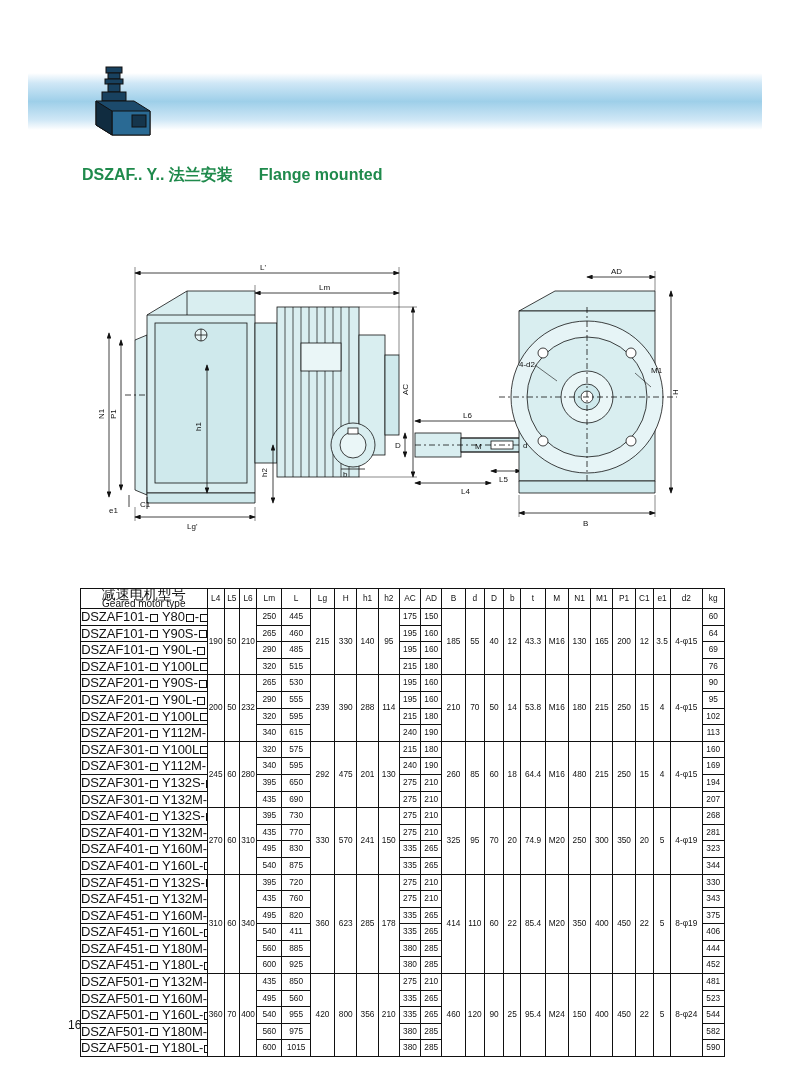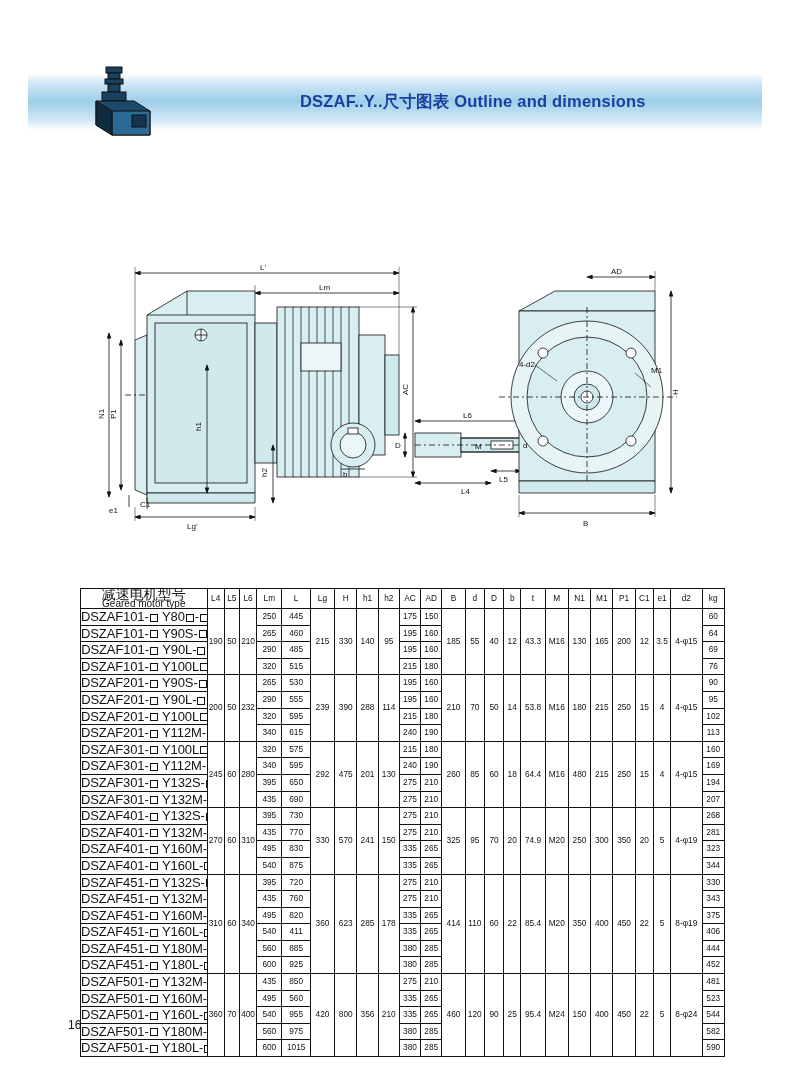--- a/index.html
+++ b/index.html
@@ -88,22 +88,24 @@
         <rect x="20" y="21" width="12" height="8"></rect>
         <rect x="14" y="29" width="24" height="9"></rect>
         <path d="M8 38 L46 38 L62 48 L62 72 L24 72 L8 62 Z" fill="#1c4a6b"></path>
         <path d="M24 48 L62 48 L62 72 L24 72 Z" fill="#2a6a94"></path>
         <rect x="44" y="52" width="14" height="12" fill="#15354c"></rect>
         <path d="M8 38 L24 48 L24 72 L8 62 Z" fill="#102c40"></path>
       </g>
     </svg>
   </div>
 
-  <div class="banner-title">DSZAF..Y..尺寸图表  Outline and dimensions</div>
-
+
+  <div class="subtitle">
+    <span class="cn">DSZAF.. Y.. 法兰安装</span><span class="en">Flange mounted</span>
+  </div>
 
   <div class="drawing">
     <svg width="610" height="310" viewBox="0 0 610 310">
       <defs>
         <marker id="ar" markerWidth="8" markerHeight="6" refX="7" refY="3" orient="auto">
           <path d="M0,0 L8,3 L0,6 z" fill="#111"></path>
         </marker>
         <marker id="ar2" markerWidth="8" markerHeight="6" refX="1" refY="3" orient="auto">
           <path d="M8,0 L0,3 L8,6 z" fill="#111"></path>
         </marker>

